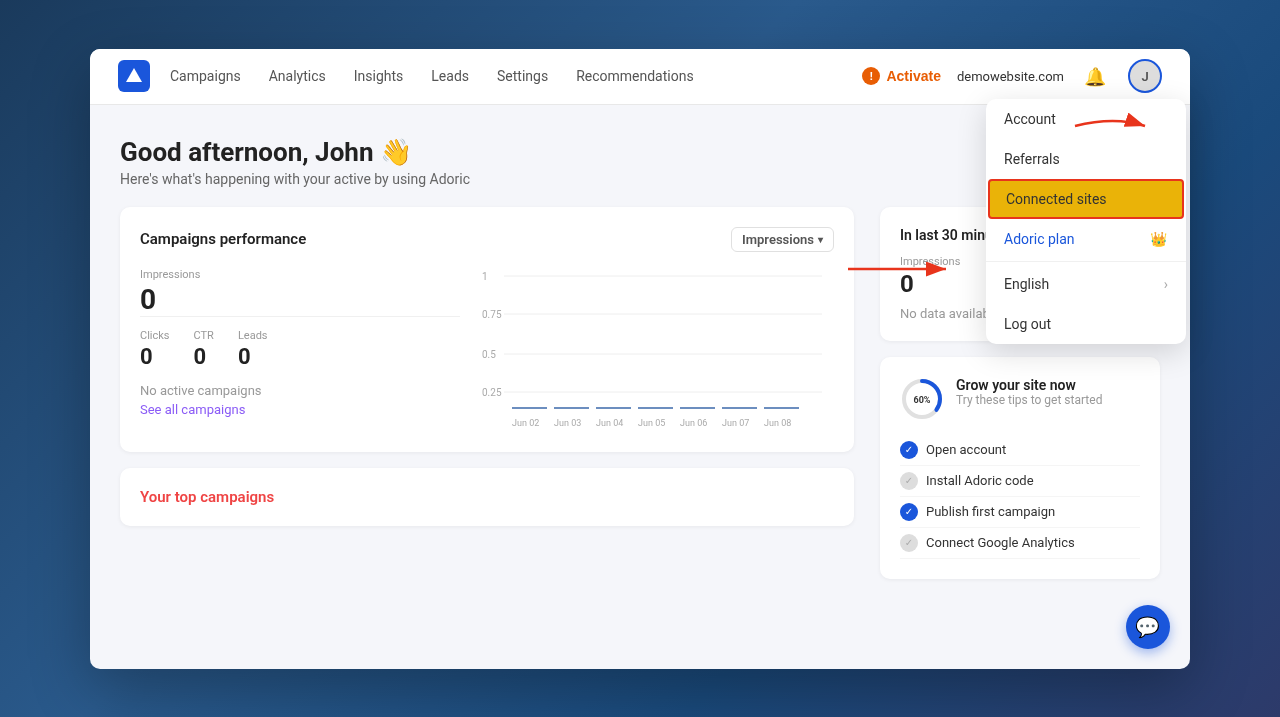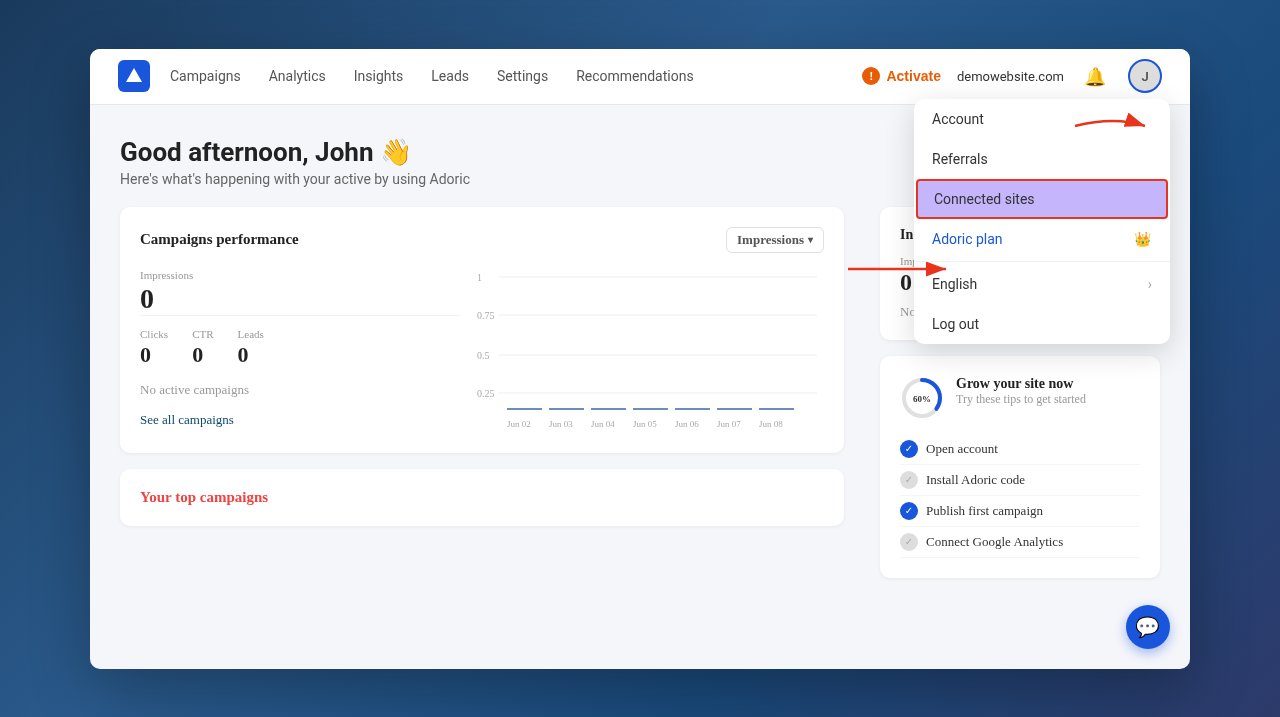--- a/index.html
+++ b/index.html
@@ -129,22 +129,21 @@
       color: #222;
       margin-bottom: 4px;
     }
     .greeting-subtitle {
       font-size: 14px;
       color: #666;
     }
     .content-grid {
       display: grid;
       grid-template-columns: 1fr 280px;
-      gap: 36px;
-      font-family: Liberation Serif, serif;
+      gap: 26px;
     }
     
     .card {
       background: white;
       border-radius: 10px;
       padding: 20px;
       box-shadow: 0 1px 4px rgba(0,0,0,0.06);
     }
     .card-title {
       font-size: 15px;
@@ -182,25 +181,25 @@
       font-weight: 700;
       color: #222;
     }
     .no-campaigns {
       font-size: 13px;
       color: #999;
       margin-top: 8px;
     }
     .see-campaigns-link {
       font-size: 13px;
-      color: #0c4a6e;
+      color: #8b5cf6;
       cursor: pointer;
       text-decoration: none;
       display: inline-block;
-      margin-top: 14px;
+      margin-top: 4px;
     }
     
     .right-panel { display: flex; flex-direction: column; gap: 16px; }
     .last-30-card { }
     .last-30-title {
       font-size: 14px;
       font-weight: 600;
       color: #222;
       margin-bottom: 12px;
     }
@@ -272,39 +271,39 @@
     }
     .bottom-card-title {
       font-size: 15px;
       font-weight: 600;
       color: #ef4444;
     }
     
     .dropdown-menu {
       position: absolute;
       top: 50px;
-      right: 20px;
-      width: 256px;
+      right: 4px;
+      width: 200px;
       background: white;
       border-radius: 10px;
       box-shadow: 0 8px 30px rgba(0,0,0,0.15);
       z-index: 100;
       overflow: hidden;
     }
     .dropdown-item {
       padding: 12px 18px;
       font-size: 14px;
       color: #333;
       cursor: pointer;
       display: flex;
       align-items: center;
       justify-content: space-between;
     }
     .dropdown-item.highlighted {
-      background: #c4b5fd;
+      background: #eab308;
       border: 2px solid #e8341c;
       border-radius: 4px;
       margin: 0 2px;
       padding: 10px 16px;
     }
     .dropdown-item.blue-link { color: #1a56db; }
     .dropdown-divider {
       height: 1px;
       background: #f0f0f0;
       margin: 2px 0;

